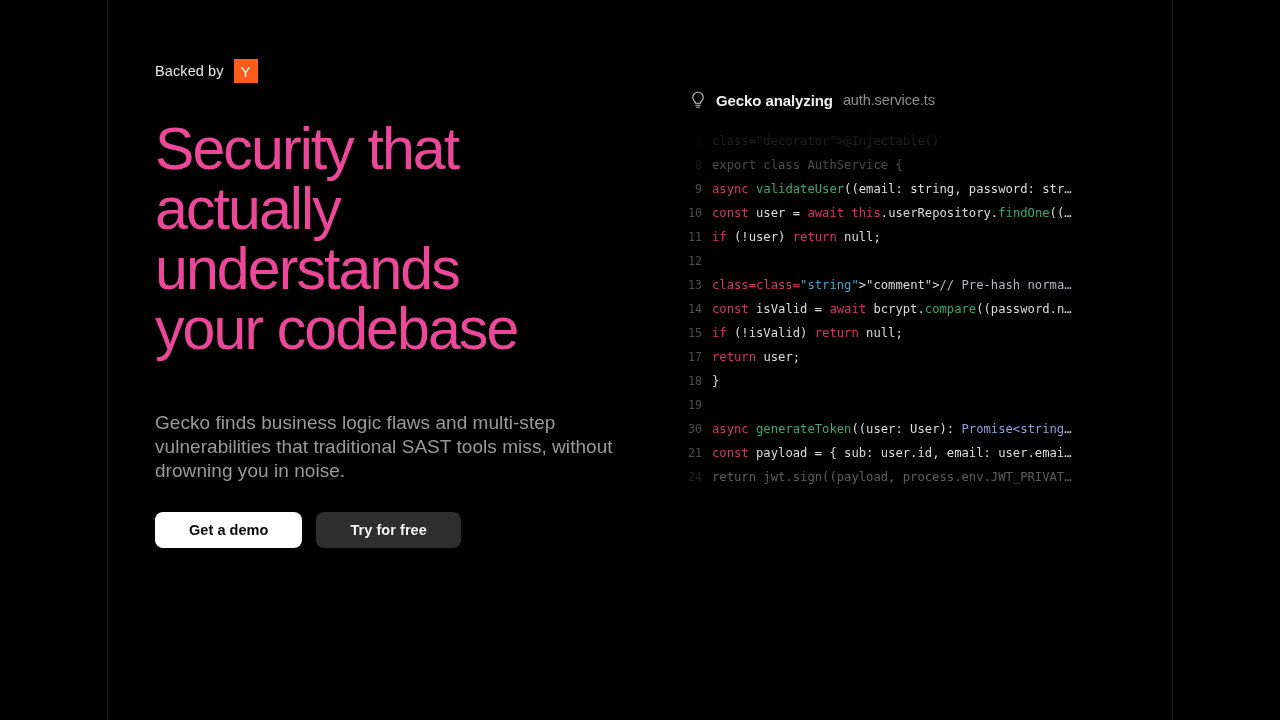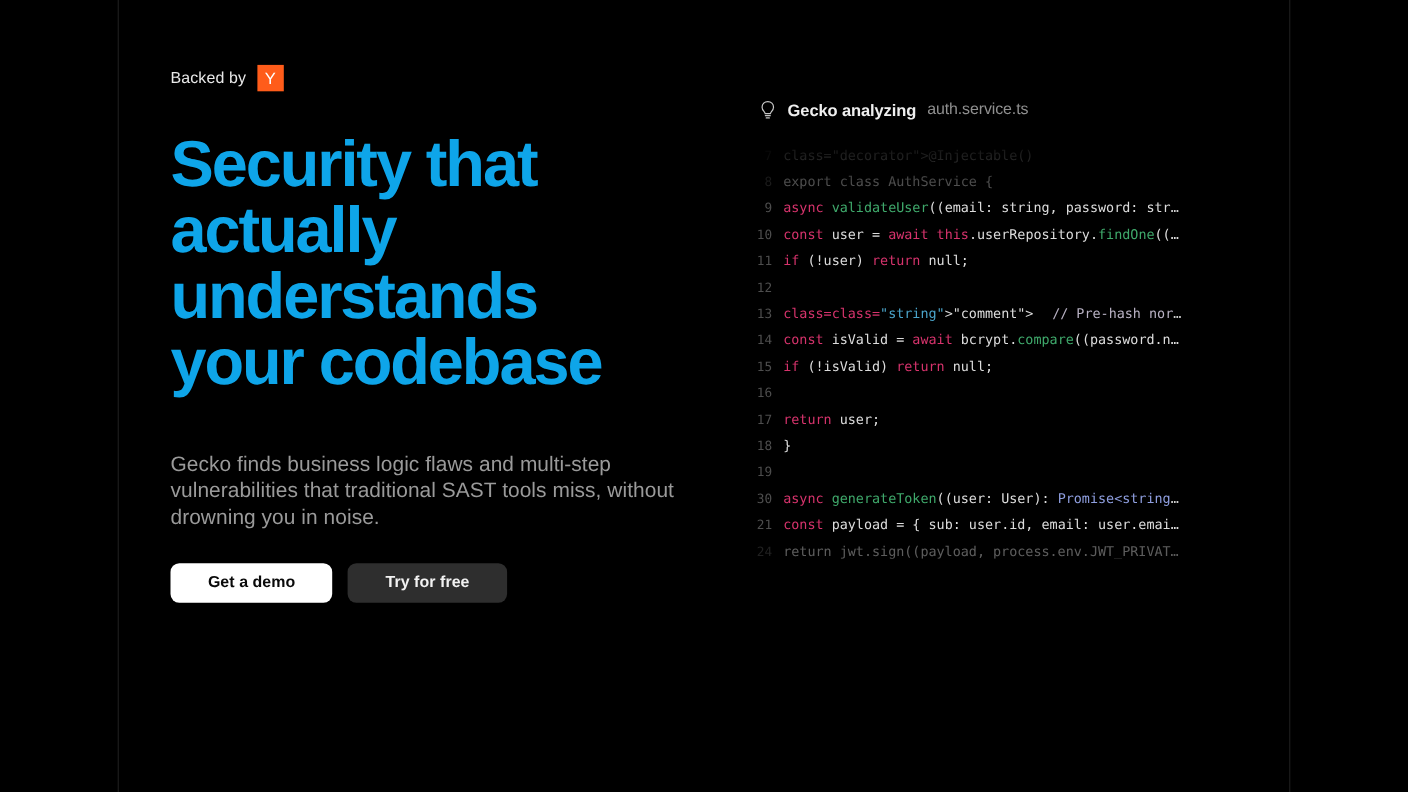--- a/index.html
+++ b/index.html
@@ -48,23 +48,23 @@
     font-size:15px;
     font-weight:500;
     display:flex; align-items:center; justify-content:center;
     line-height:1;
   }
 
   .headline {
     margin-top:33px;
     font-size:59px;
     line-height:60px;
-    font-weight:700;
+    font-weight:400;
     letter-spacing:-1.9px;
-    color:#0ea5e9;
+    color:#ec4899;
     width:480px;
   }
 
   .subhead {
     margin-top:52px;
     font-size:19px;
     line-height:24px;
     color:#9a9a9a;
     width:460px;
     letter-spacing:.05px;
@@ -144,21 +144,21 @@
     white-space:nowrap;
     color:#cfcfcf;
     padding-right:10px;
   }
 
   
   .t-kw   { color:#d6336c; }
   .t-fn   { color:#3fa96b; }
   .t-str  { color:#4aa3c9; }
   .t-typ  { color:#8f9fe0; }
-  .t-cmt  { color:#b9b2c4;margin-left:17px; }
+  .t-cmt  { color:#b9b2c4; }
   .t-txt  { color:#dcdcdc; }
 </style>
 </head>
 <body>
 
 <div class="page">
 
   <div class="rail rail-left"></div>
   <div class="rail rail-right"></div>
 
@@ -202,21 +202,20 @@
     <div class="code-body" id="code-body">
         <div class="code-line" style="opacity: 0.42;"><span class="ln">7</span><span class="lc"><span class="t-txt">class="decorator"&gt;@Injectable()</span></span></div>
         <div class="code-line" style="opacity: 0.42;"><span class="ln">8</span><span class="lc"><span class="t-txt">export class AuthService {</span></span></div>
         <div class="code-line"><span class="ln">9</span><span class="lc"><span class="t-txt">  </span><span class="t-kw">async </span><span class="t-fn">validateUser</span><span class="t-txt">((email: string, password: string…</span></span></div>
         <div class="code-line"><span class="ln">10</span><span class="lc"><span class="t-txt">    </span><span class="t-kw">const </span><span class="t-txt">user = </span><span class="t-kw">await </span><span class="t-kw">this</span><span class="t-txt">.userRepository.</span><span class="t-fn">findOne</span><span class="t-txt">((…</span></span></div>
         <div class="code-line"><span class="ln">11</span><span class="lc"><span class="t-txt">    </span><span class="t-kw">if </span><span class="t-txt">(!user) </span><span class="t-kw">return </span><span class="t-txt">null;</span></span></div>
         <div class="code-line"><span class="ln">12</span><span class="lc"><span class="t-txt"></span></span></div>
         <div class="code-line"><span class="ln">13</span><span class="lc"><span class="t-txt">    </span><span class="t-kw">class=class=</span><span class="t-str">"string"</span><span class="t-txt">&gt;"comment"&gt;</span><span class="t-cmt">// Pre-hash norma…</span></span></div>
         <div class="code-line"><span class="ln">14</span><span class="lc"><span class="t-txt">    </span><span class="t-kw">const </span><span class="t-txt">isValid = </span><span class="t-kw">await </span><span class="t-txt">bcrypt.</span><span class="t-fn">compare</span><span class="t-txt">((password.n…</span></span></div>
         <div class="code-line"><span class="ln">15</span><span class="lc"><span class="t-txt">    </span><span class="t-kw">if </span><span class="t-txt">(!isValid) </span><span class="t-kw">return </span><span class="t-txt">null;</span></span></div>
-        <div class="code-line"><span class="ln">16</span><span class="lc"><span class="t-txt"></span></span></div>
         <div class="code-line"><span class="ln">17</span><span class="lc"><span class="t-txt">    </span><span class="t-kw">return </span><span class="t-txt">user;</span></span></div>
         <div class="code-line"><span class="ln">18</span><span class="lc"><span class="t-txt">  }</span></span></div>
         <div class="code-line"><span class="ln">19</span><span class="lc"><span class="t-txt"></span></span></div>
         <div class="code-line"><span class="ln">30</span><span class="lc"><span class="t-txt">  </span><span class="t-kw">async </span><span class="t-fn">generateToken</span><span class="t-txt">((user: User): </span><span class="t-typ">Promise&lt;string&gt;</span><span class="t-txt"> {</span></span></div>
         <div class="code-line"><span class="ln">21</span><span class="lc"><span class="t-txt">    </span><span class="t-kw">const </span><span class="t-txt">payload = { sub: user.id, email: user.emai…</span></span></div>
         <div class="code-line" style="opacity: 0.42;"><span class="ln">24</span><span class="lc"><span class="t-txt">    return jwt.sign((payload, process.env.JWT_PRIVAT…</span></span></div>
       </div>
 
   </div>
 

